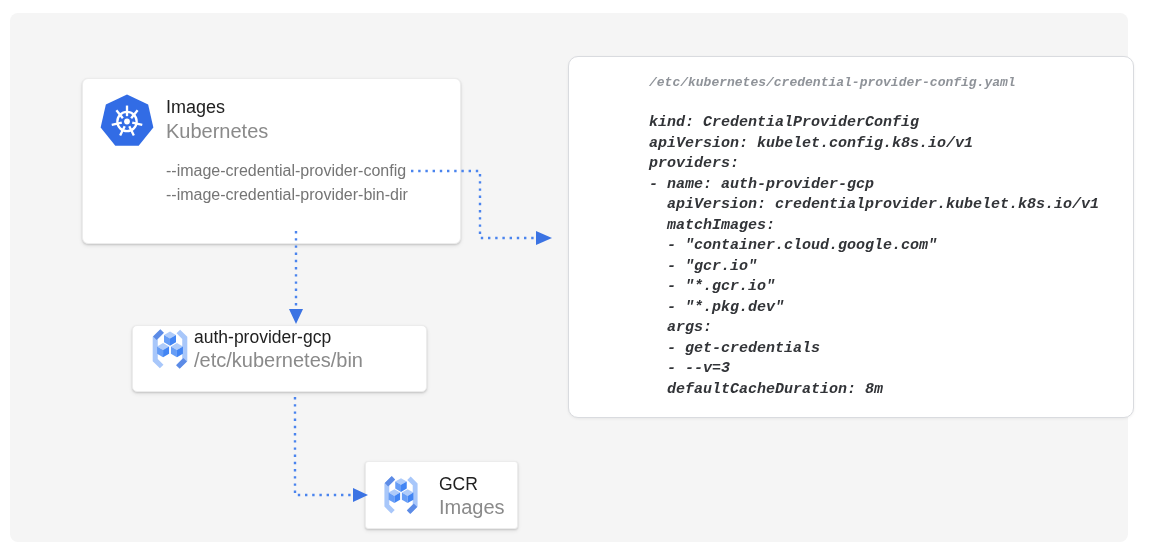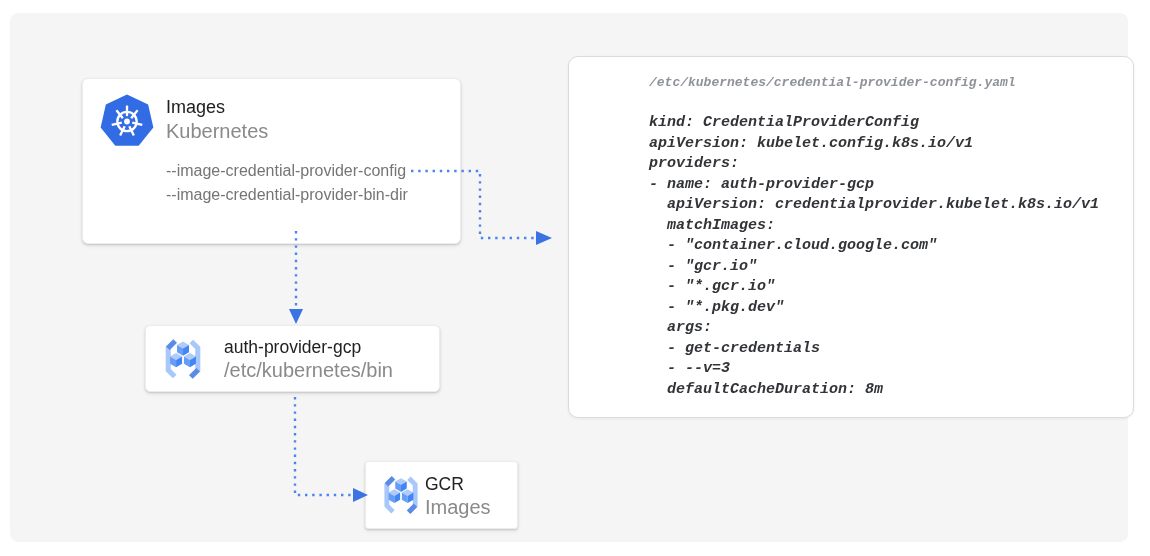--- a/index.html
+++ b/index.html
@@ -17,24 +17,24 @@
   
   .kubelet-card { left: 72px; top: 65px; width: 379px; height: 166px; border-radius: 6px; }
   .k8s-logo { position: absolute; left: 15px; top: 14px; }
   .kb-head { position: absolute; left: 83px; top: 16px; }
   .title-lg { font-size: 18px; line-height: 24px; color: #212121; }
   .subtitle-lg { font-size: 20px; line-height: 24px; color: #8A8A8A; }
   .flags { position: absolute; left: 83px; top: 80px; }
   .flag { font-size: 16px; line-height: 23.5px; color: #757575; white-space: nowrap; }
 
   
-  .auth-card { left: 135px; top: 312px; width: 295px; height: 67px; border-radius: 5px;
-    display: flex; align-items: center; padding-left: 13px; gap: 17px; }
+  .auth-card { left: 122px; top: 312px; width: 295px; height: 67px; border-radius: 5px;
+    display: flex; padding-left: 13px; }
   .gcr-card  { left: 355px; top: 448px; width: 153px; height: 68px; border-radius: 3px;
-    display: flex; align-items: center; padding-left: 12px; gap: 1px; }
+    display: flex; align-items: center; padding-left: 12px; gap: 15px; }
   .title-sm { font-size: 17.5px; line-height: 23px; color: #212121; white-space: nowrap; }
   .subtitle-sm { font-size: 20px; line-height: 22px; color: #8A8A8A; white-space: nowrap; }
 
   
   .code-panel { position: absolute; left: 558px; top: 43px; width: 566px; height: 362px;
     background: #ffffff; border: 1px solid #D9DBDF; border-radius: 10px;
     box-shadow: 0 1px 3px rgba(0,0,0,.06); z-index: 1; }
   .code-panel pre { margin: 0; padding: 16px 16px 18px 80px; white-space: pre;
     font-family: "Liberation Mono", monospace; font-style: italic; font-weight: bold; }
   .filename { display: block; font-size: 13px; line-height: 20px; margin-bottom: 20px;

